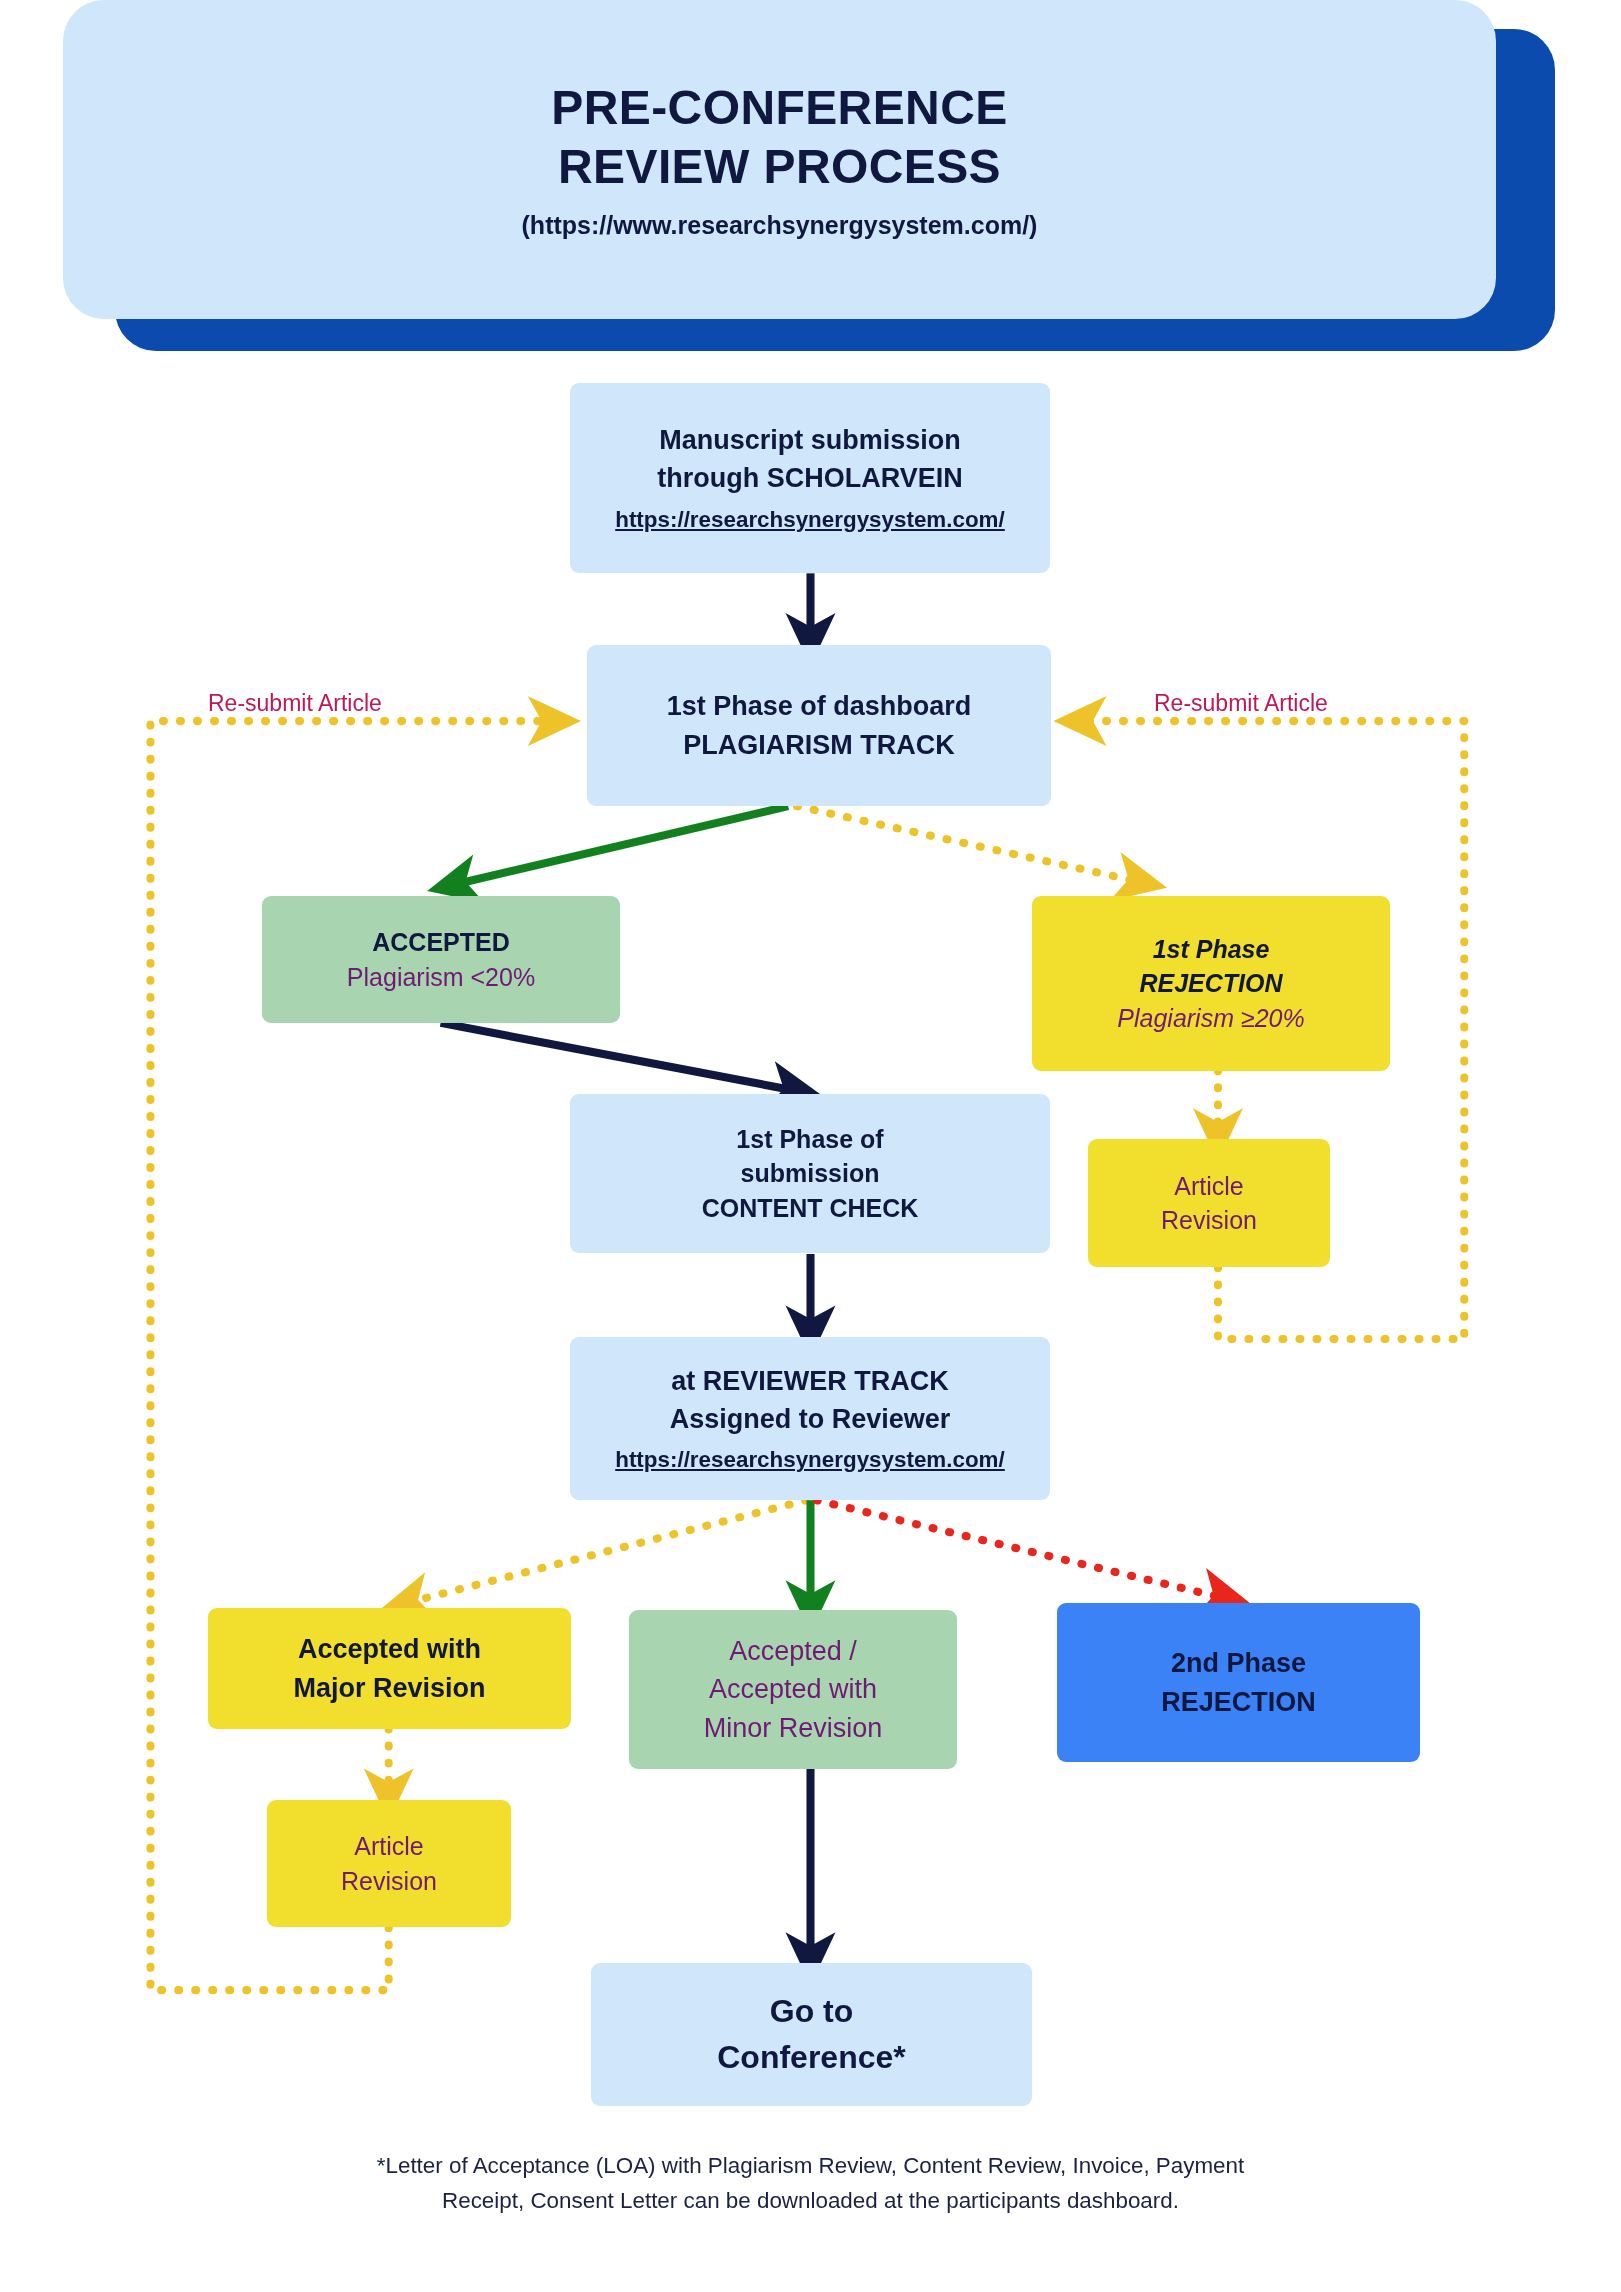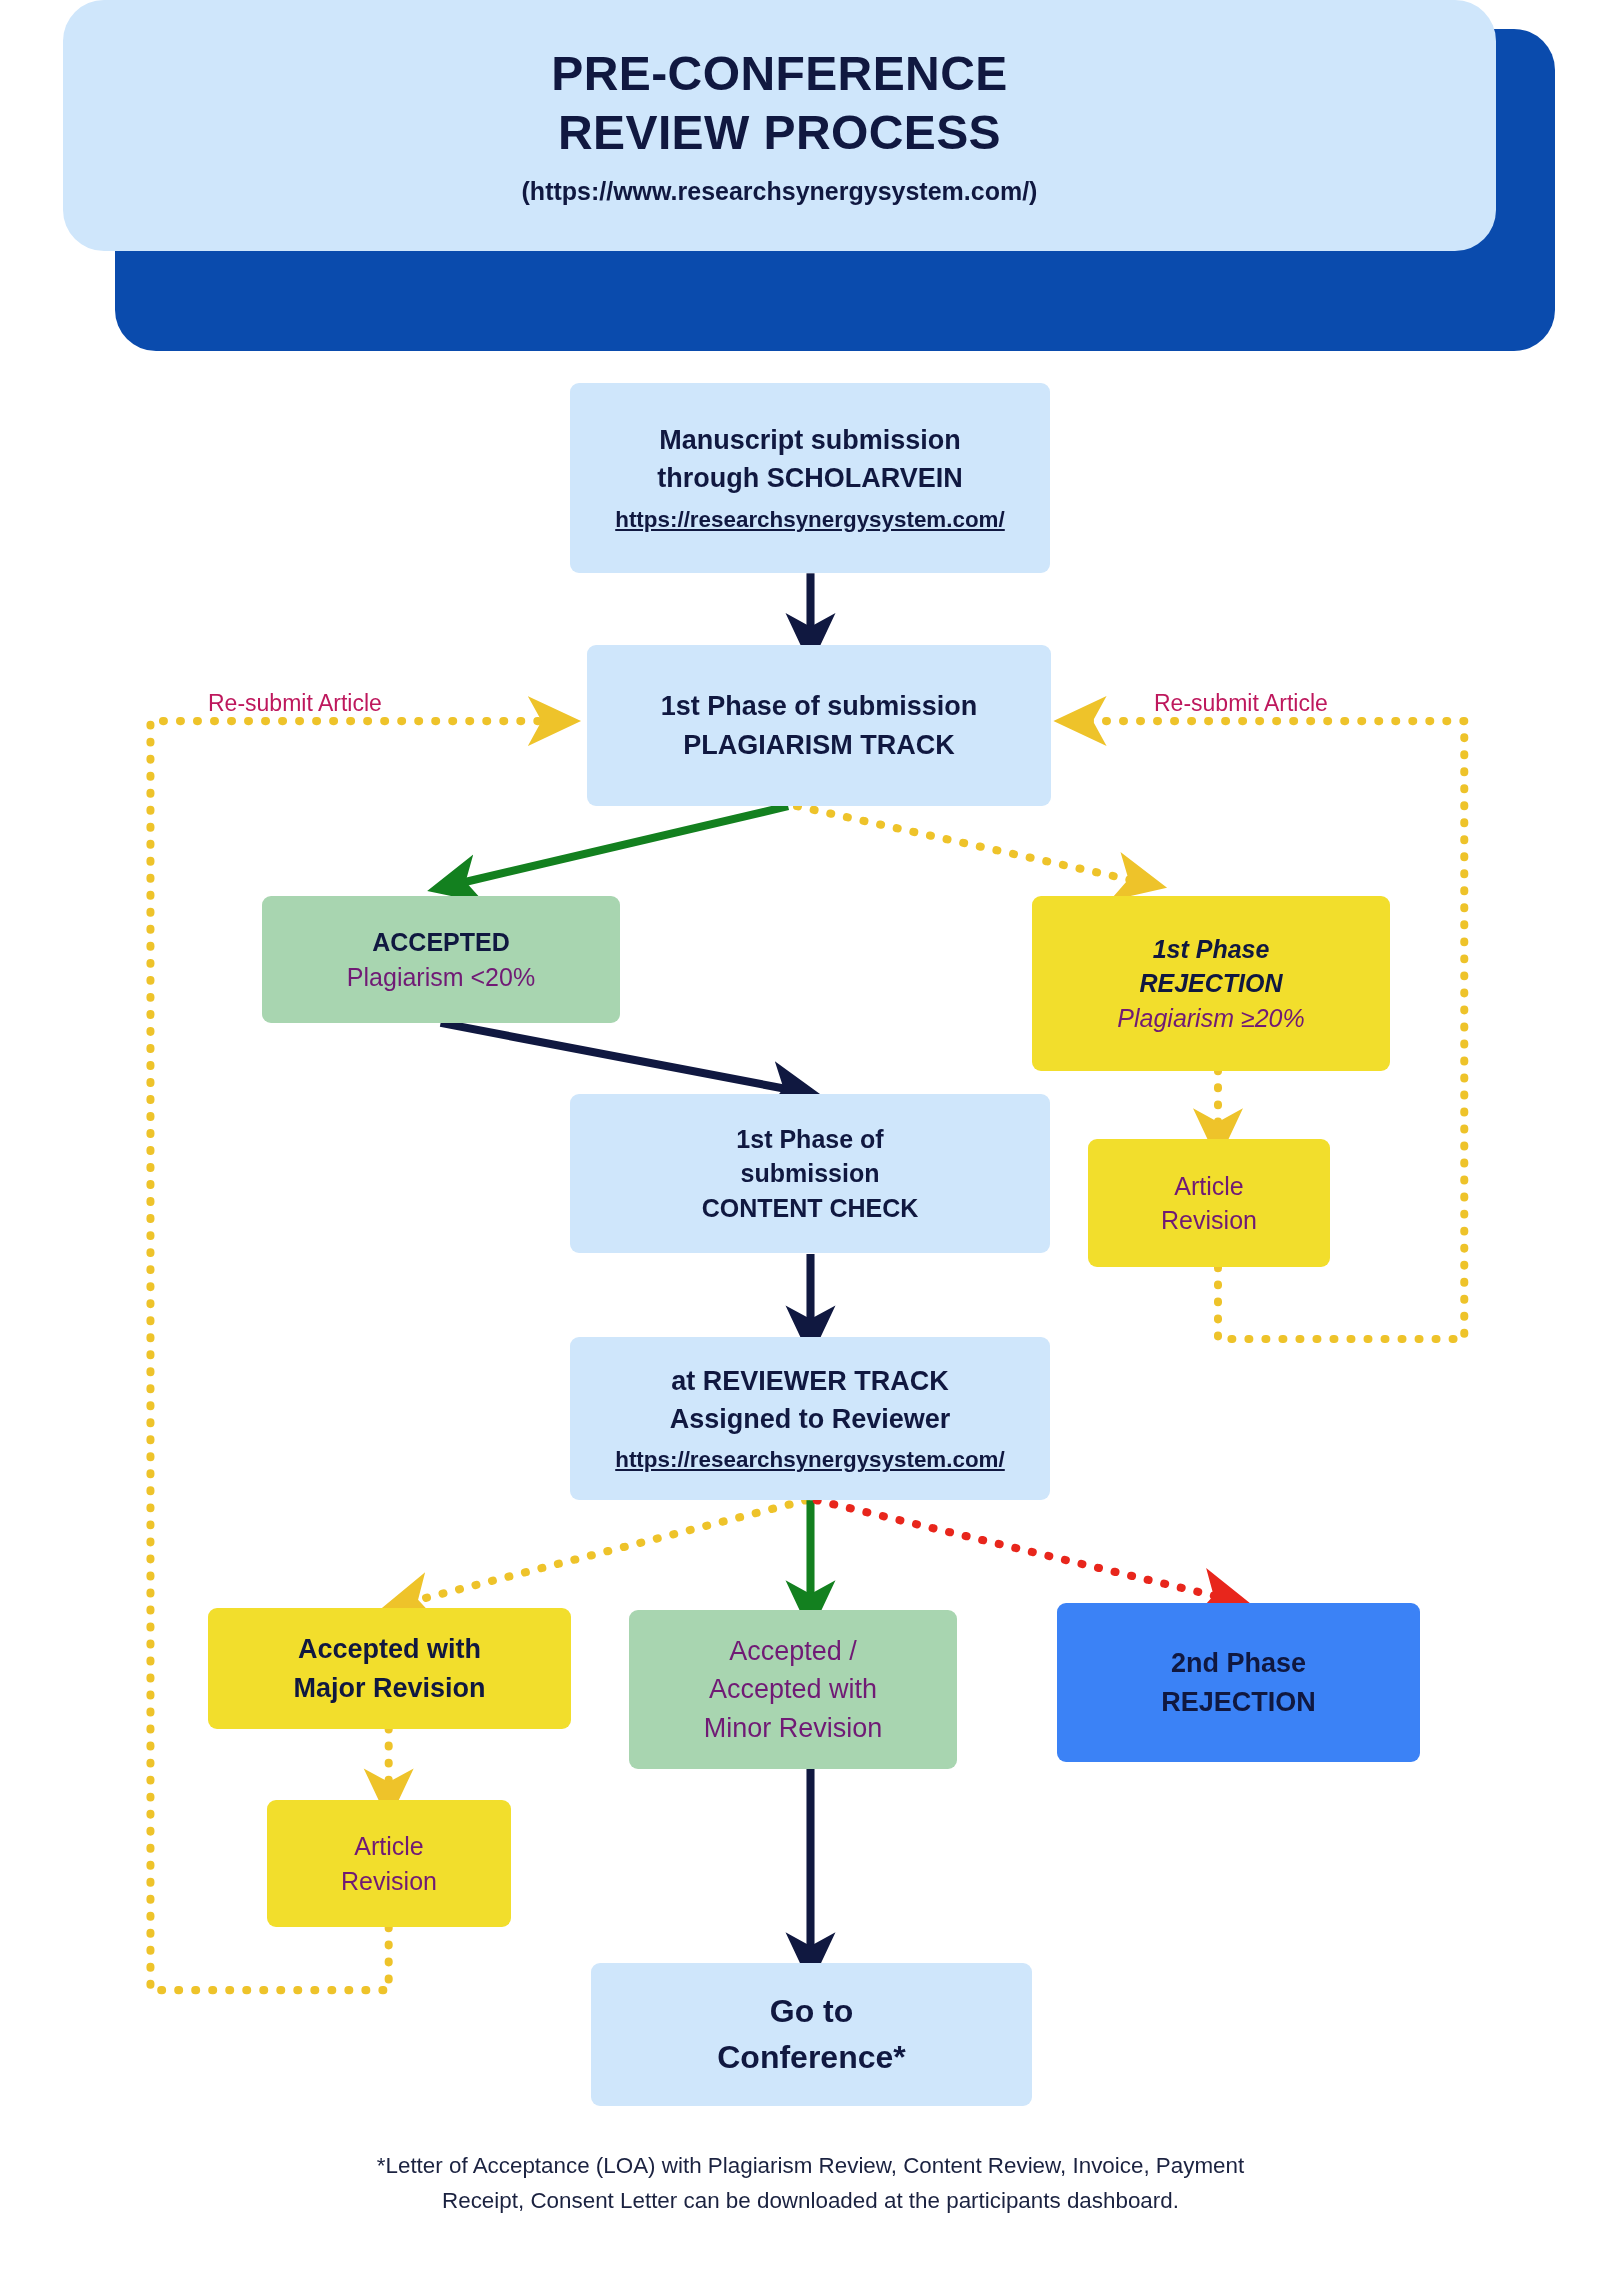--- a/index.html
+++ b/index.html
@@ -11,21 +11,21 @@
     position:relative;
   }
   #stage{position:relative;width:1621px;height:2293px;background:#fff;}
 
   
   .hdr-shadow{
     position:absolute;left:115px;top:29px;width:1440px;height:322px;
     background:#0a4bad;border-radius:41px;
   }
   .hdr-card{
-    position:absolute;left:63px;top:0px;width:1433px;height:251px;
+    position:absolute;left:63px;top:0px;width:1433px;height:319px;
     background:#cfe6fb;border-radius:41px;
     display:flex;flex-direction:column;align-items:center;justify-content:center;
   }
   .hdr-l1,.hdr-l2{
     font-size:48px;font-weight:bold;letter-spacing:0.4px;color:#101840;
     line-height:1.22;text-align:center;
   }
   .hdr-url{
     font-size:25px;font-weight:bold;color:#101840;margin-top:14.3px;text-align:center;
   }
@@ -122,21 +122,21 @@
   <div class="edge-label" style="left:208px;top:690px;">Re-submit Article</div>
   <div class="edge-label" style="left:1154px;top:690px;">Re-submit Article</div>
 
   <div class="node c-blue" style="left:570px;top:383px;width:480px;height:190px;">
     <span class="ln t-bold f30">Manuscript submission</span>
     <span class="ln t-bold f30">through SCHOLARVEIN</span>
     <span class="ln t-link f25" style="margin-top:7.2px;">https://researchsynergysystem.com/</span>
   </div>
 
   <div class="node c-blue" style="left:587px;top:645px;width:464px;height:161px;">
-    <span class="ln t-bold f30">1st Phase of submission</span>
+    <span class="ln t-bold f30">1st Phase of dashboard</span>
     <span class="ln t-bold f30">PLAGIARISM TRACK</span>
   </div>
 
   <div class="node c-green" style="left:262px;top:896px;width:358px;height:127px;">
     <span class="ln t-bold f28">ACCEPTED</span>
     <span class="ln t-reg f28">Plagiarism &lt;20%</span>
   </div>
 
   <div class="node c-yellow" style="left:1032px;top:896px;width:358px;height:175px;font-style:italic;">
     <span class="ln t-bold f28">1st Phase</span>

